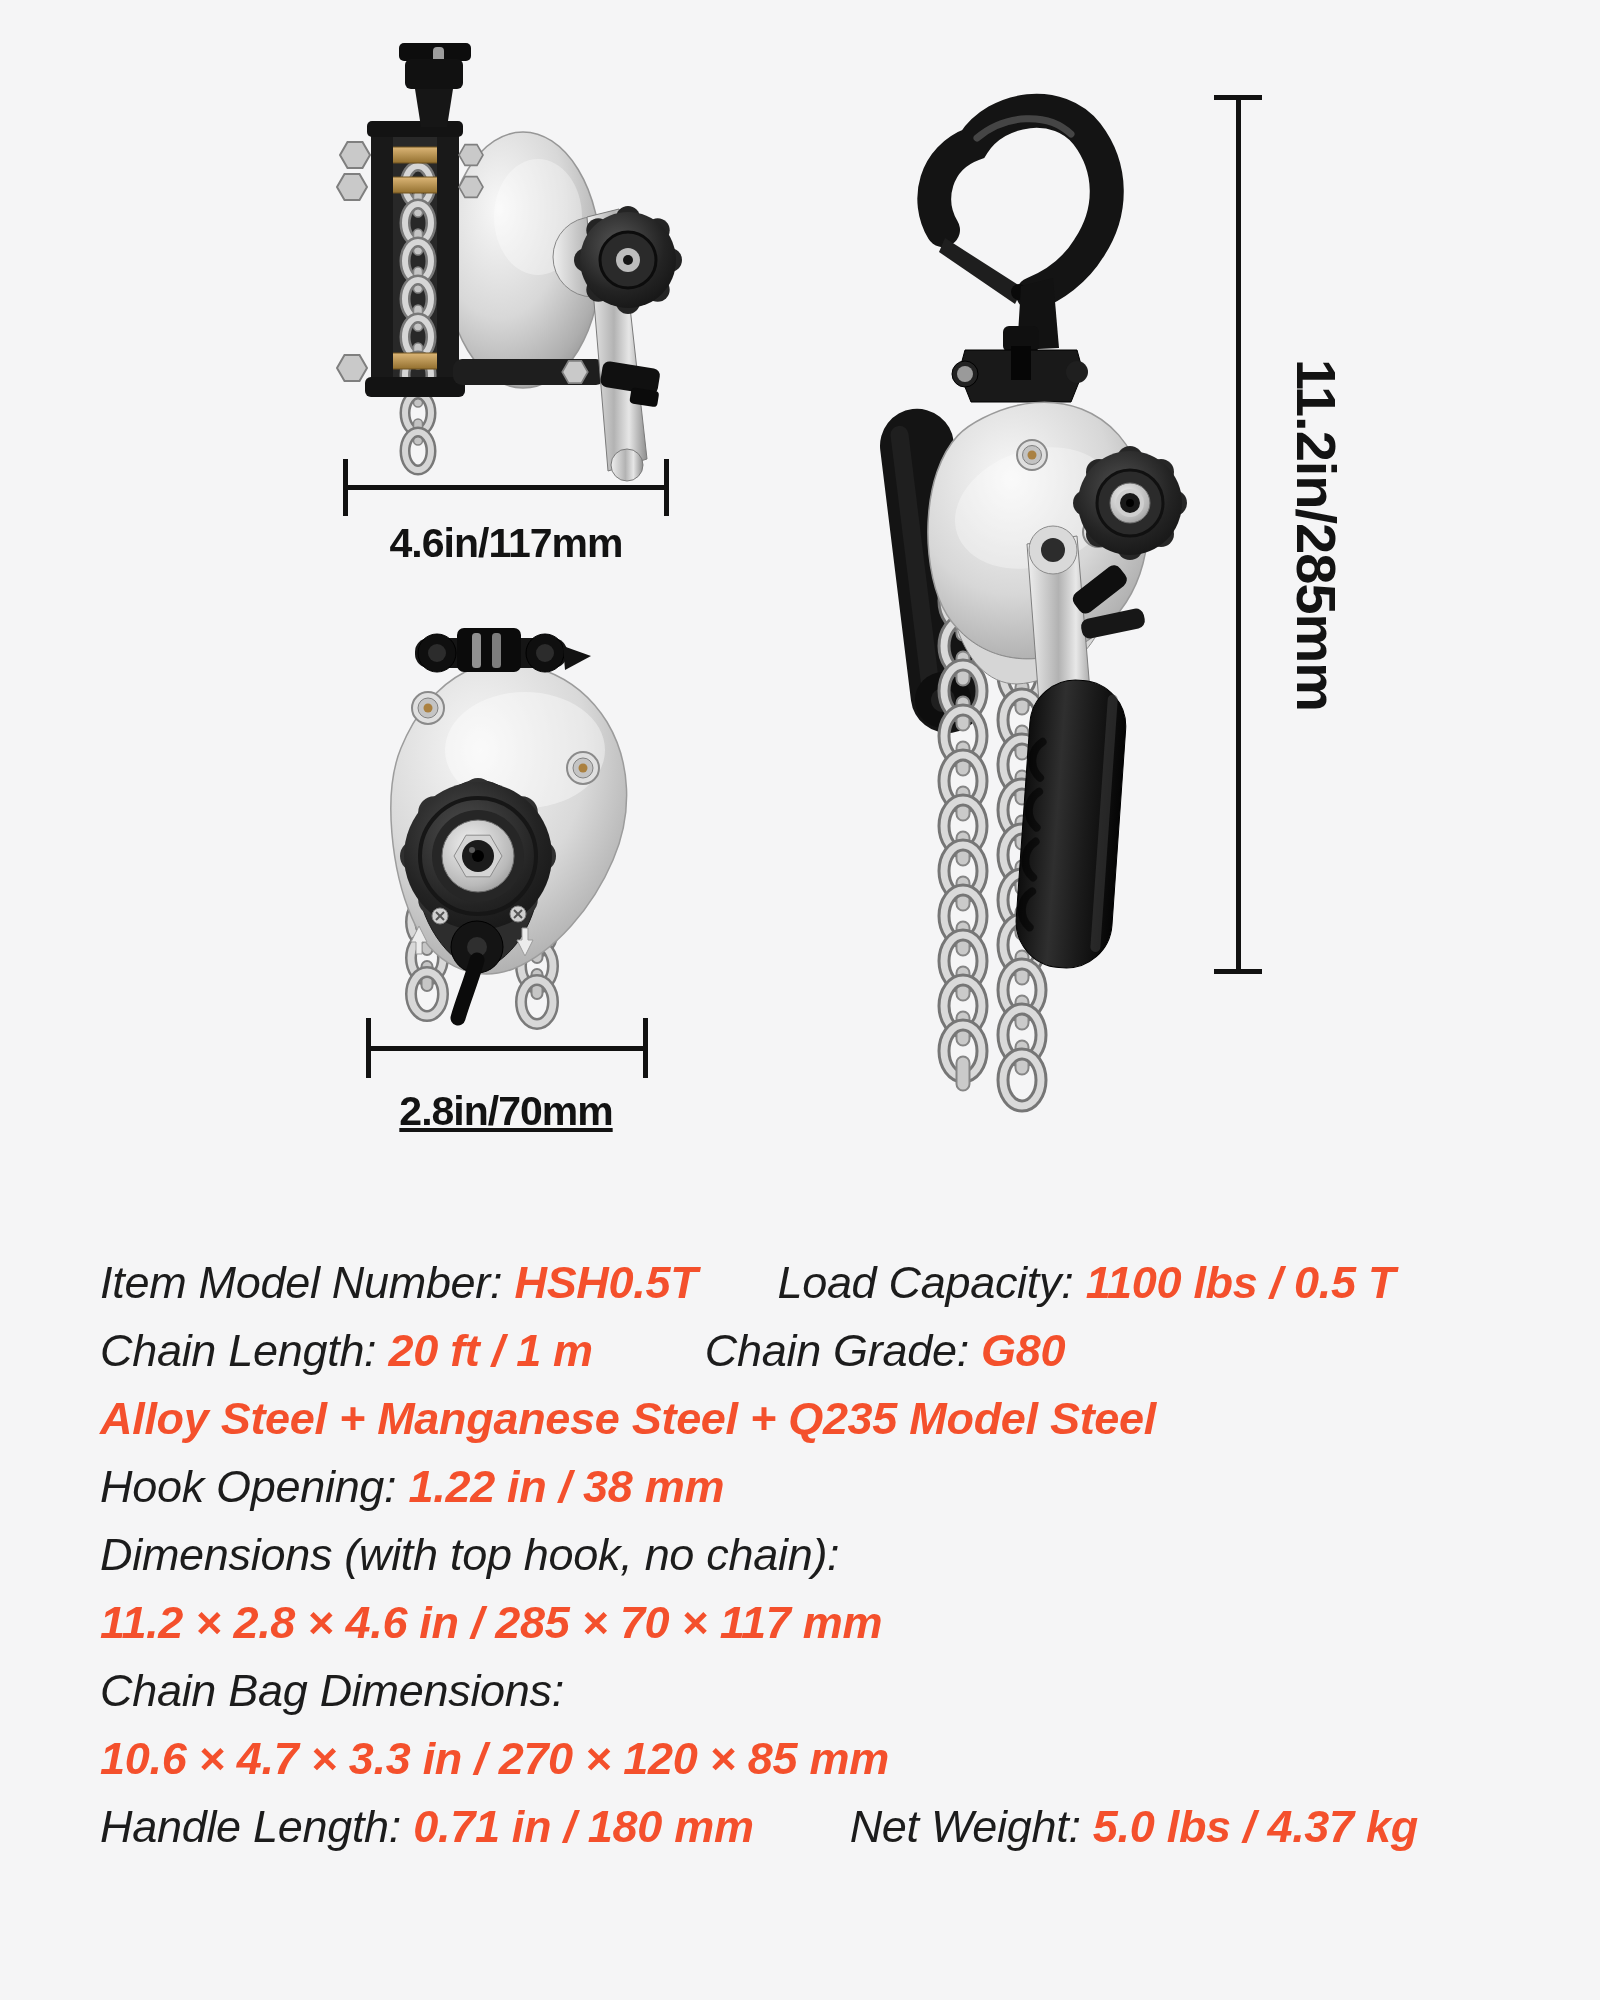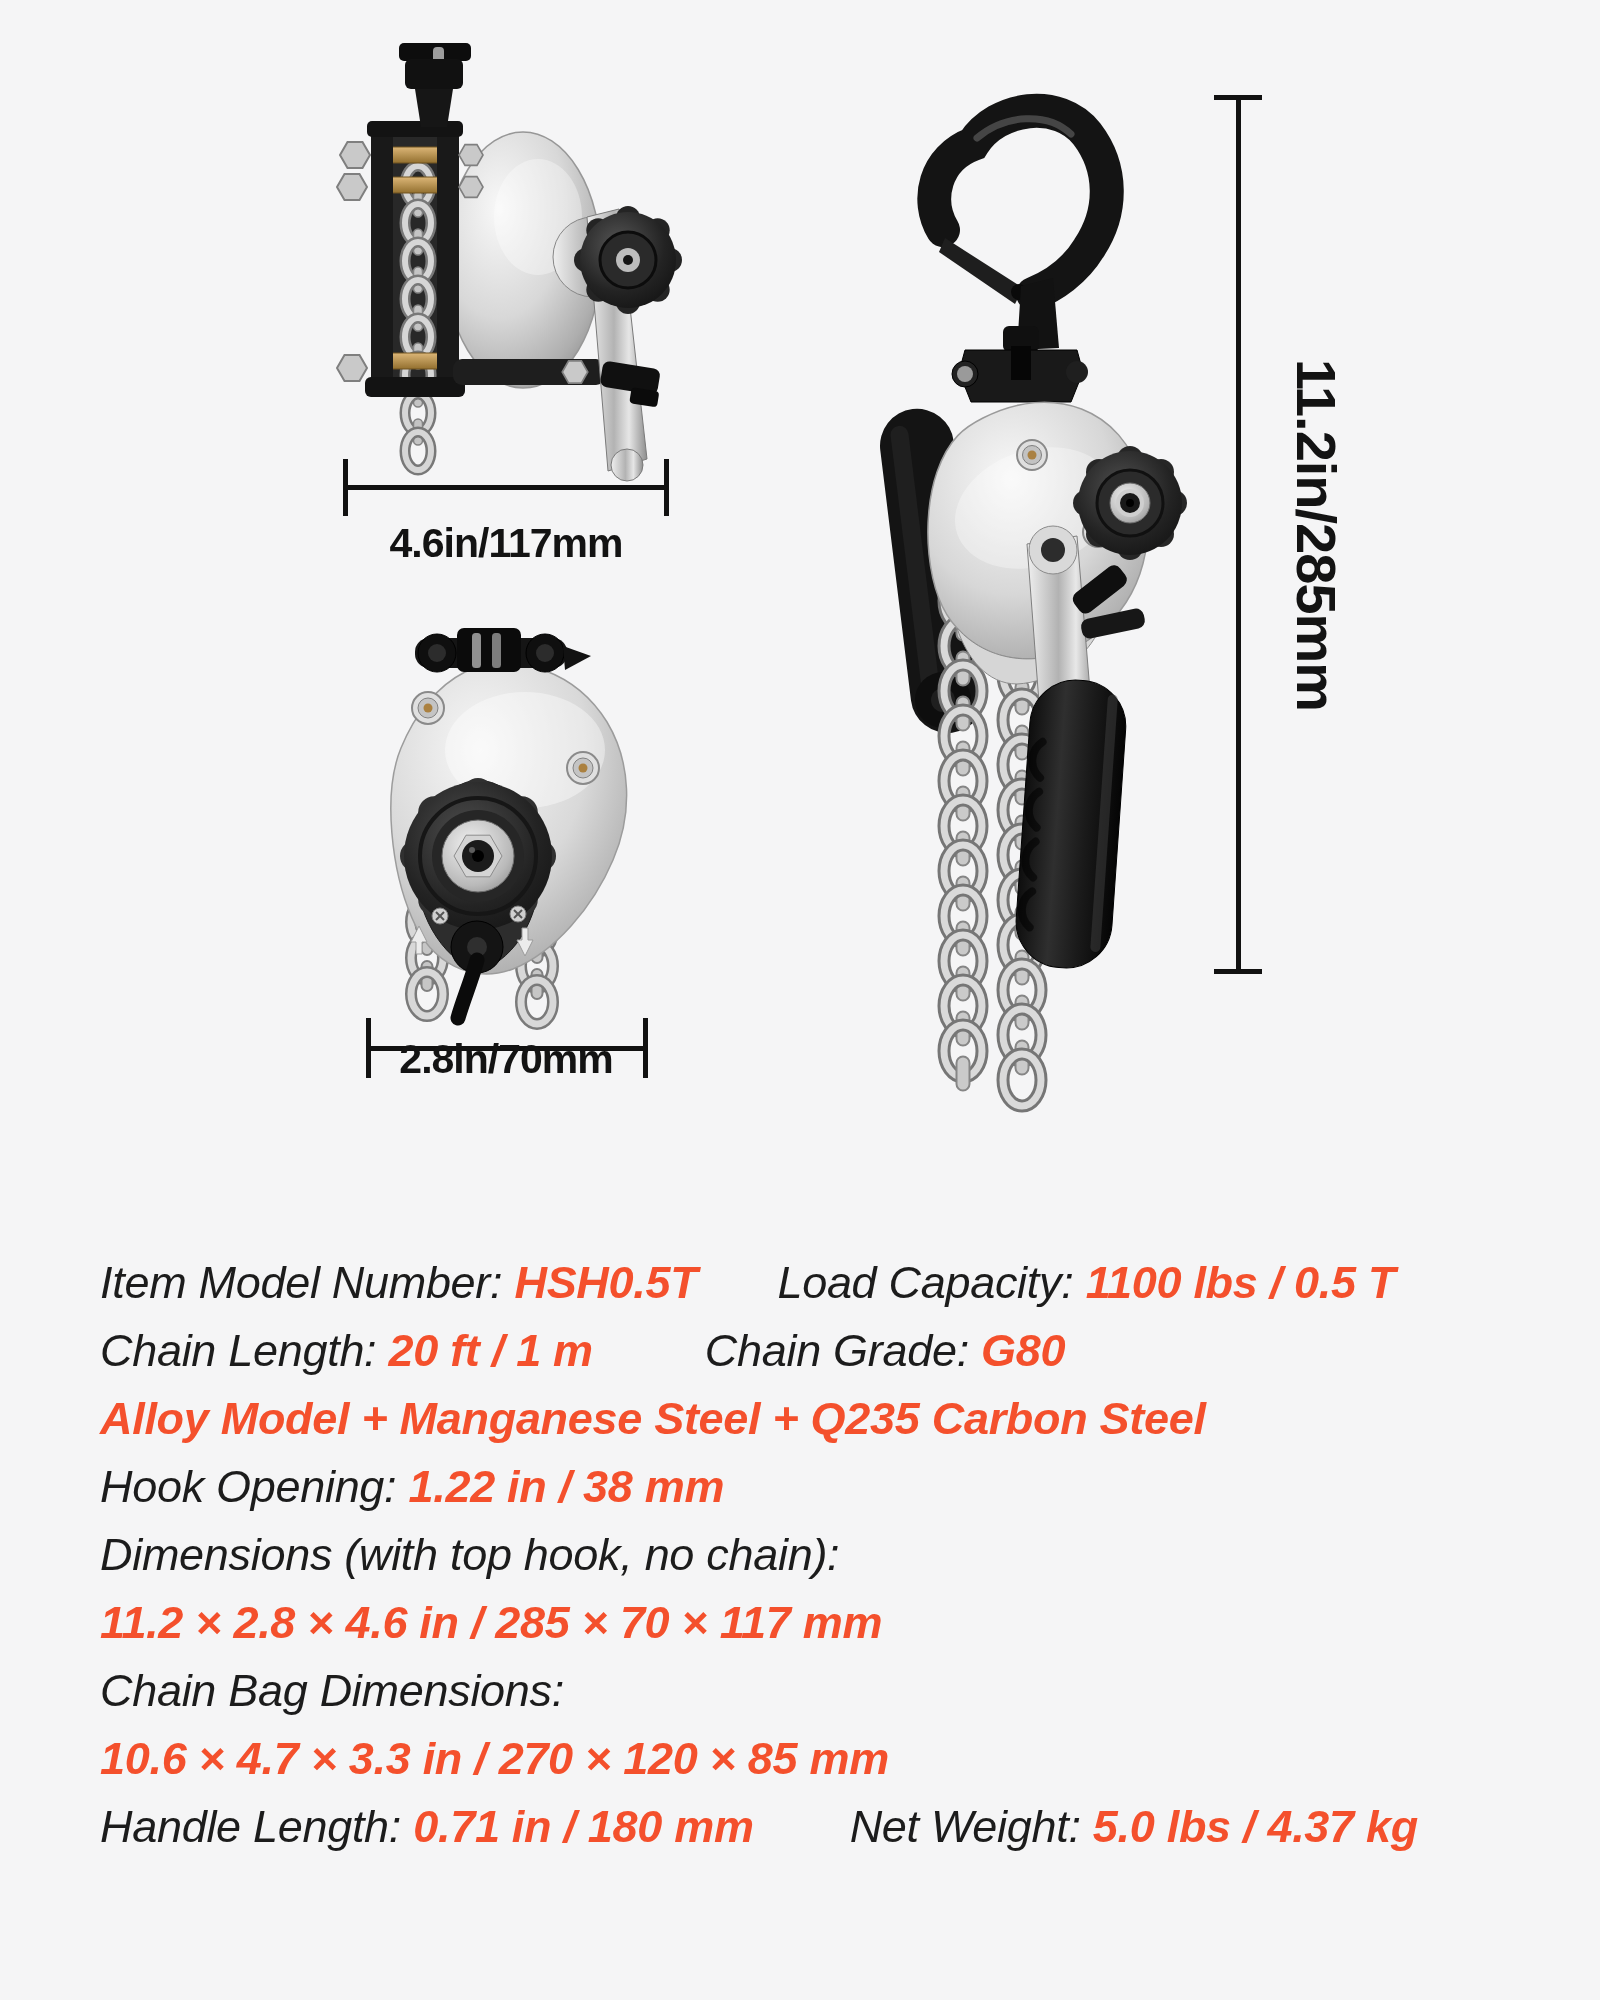--- a/index.html
+++ b/index.html
@@ -438,33 +438,33 @@
   <div class="dim-line" style="left:343px;top:459px;width:5px;height:57px;"></div>
   <div class="dim-line" style="left:664px;top:459px;width:5px;height:57px;"></div>
   <div class="dim-line" style="left:343px;top:485px;width:326px;height:5px;"></div>
   <div class="dim-label center-x" style="left:506px;top:520px;">4.6in/117mm</div>
 </div>
 
 <div>
   <div class="dim-line" style="left:366px;top:1018px;width:5px;height:60px;"></div>
   <div class="dim-line" style="left:643px;top:1018px;width:5px;height:60px;"></div>
   <div class="dim-line" style="left:366px;top:1046px;width:282px;height:5px;"></div>
-  <div class="dim-label center-x" style="left:506px;top:1036px;">2.8in/70mm</div>
+  <div class="dim-label center-x" style="left:506px;top:1088px;text-decoration:underline;">2.8in/70mm</div>
 </div>
 
 <div>
   <div class="dim-line" style="left:1214px;top:95px;width:48px;height:5px;"></div>
   <div class="dim-line" style="left:1214px;top:969px;width:48px;height:5px;"></div>
   <div class="dim-line" style="left:1236px;top:97px;width:5px;height:875px;"></div>
   <div class="dim-label-v" style="left:1316px;top:535px;">11.2in/285mm</div>
 </div>
 
 <div class="spec">
   <div class="spec-line"><span class="k">Item Model Number: </span><span class="o">HSH0.5T</span><span class="sp sp-a"></span><span class="k">Load Capacity: </span><span class="o">1100 lbs / 0.5 T</span></div>
   <div class="spec-line"><span class="k">Chain Length: </span><span class="o">20 ft / 1 m</span><span class="sp sp-b"></span><span class="k">Chain Grade: </span><span class="o">G80</span></div>
-  <div class="spec-line"><span class="o">Alloy Model + Manganese Steel + Q235 Carbon Steel</span></div>
+  <div class="spec-line"><span class="o">Alloy Steel + Manganese Steel + Q235 Model Steel</span></div>
   <div class="spec-line"><span class="k">Hook Opening: </span><span class="o">1.22 in / 38 mm</span></div>
   <div class="spec-line"><span class="k">Dimensions (with top hook, no chain):</span></div>
   <div class="spec-line"><span class="o">11.2 × 2.8 × 4.6 in / 285 × 70 × 117 mm</span></div>
   <div class="spec-line"><span class="k">Chain Bag Dimensions:</span></div>
   <div class="spec-line"><span class="o">10.6 × 4.7 × 3.3 in / 270 × 120 × 85 mm</span></div>
   <div class="spec-line"><span class="k">Handle Length: </span><span class="o">0.71 in / 180 mm</span><span class="sp sp-c"></span><span class="k">Net Weight: </span><span class="o">5.0 lbs / 4.37 kg</span></div>
 </div>
 
 </body></html>

